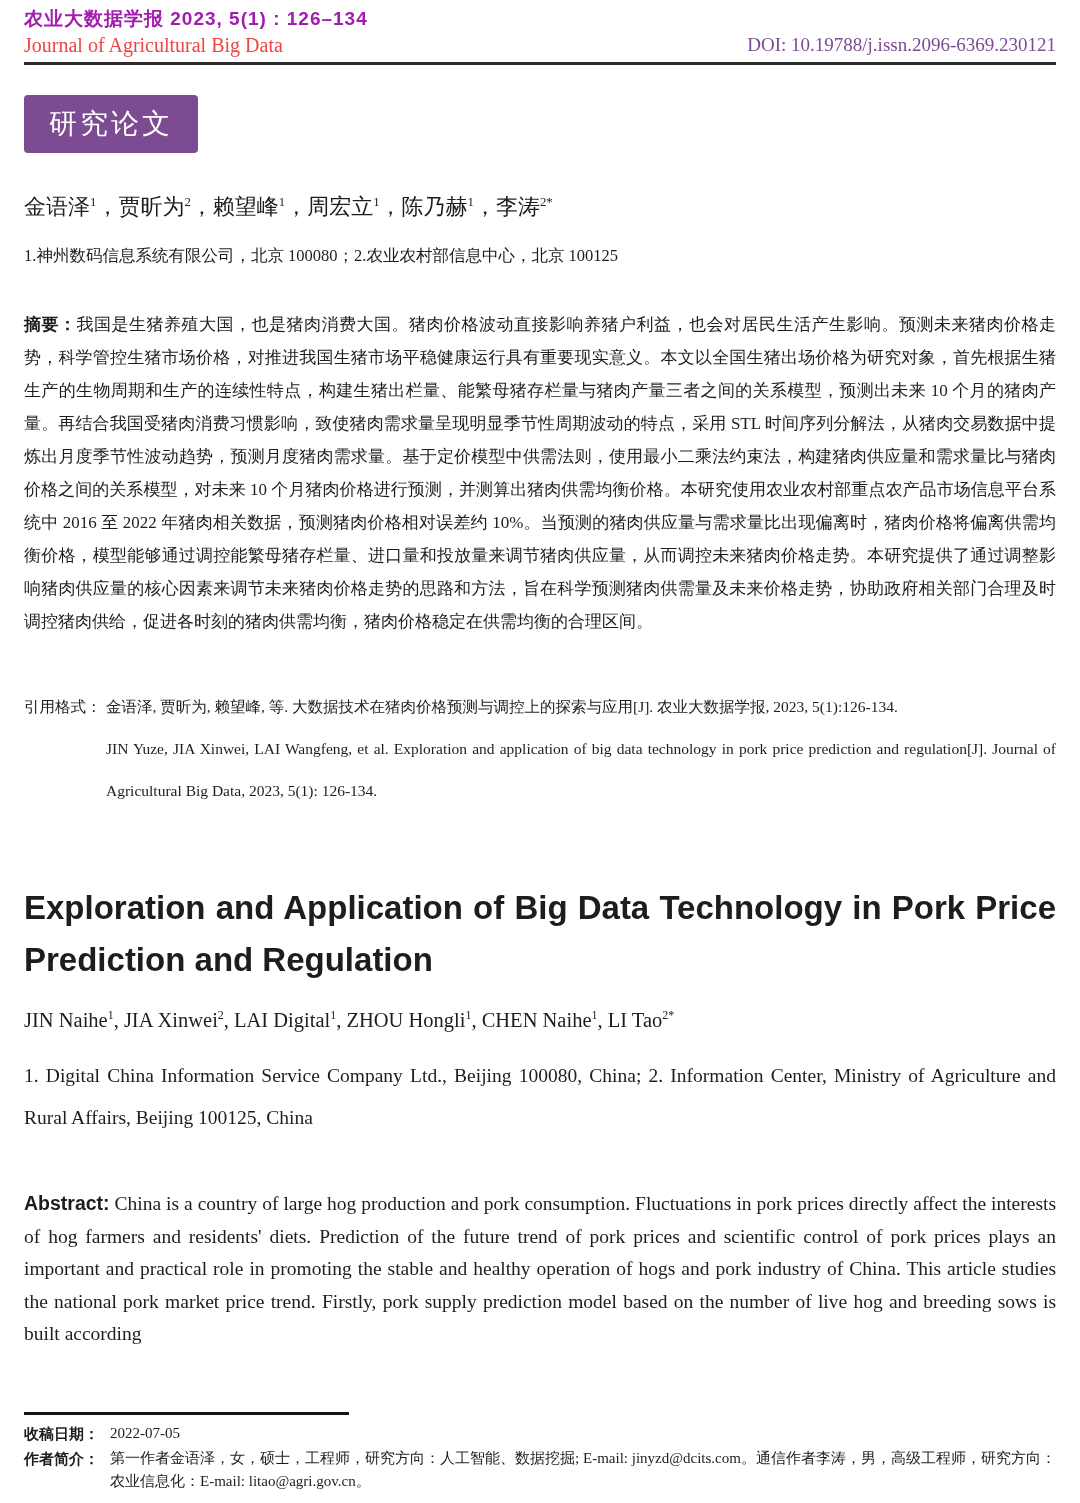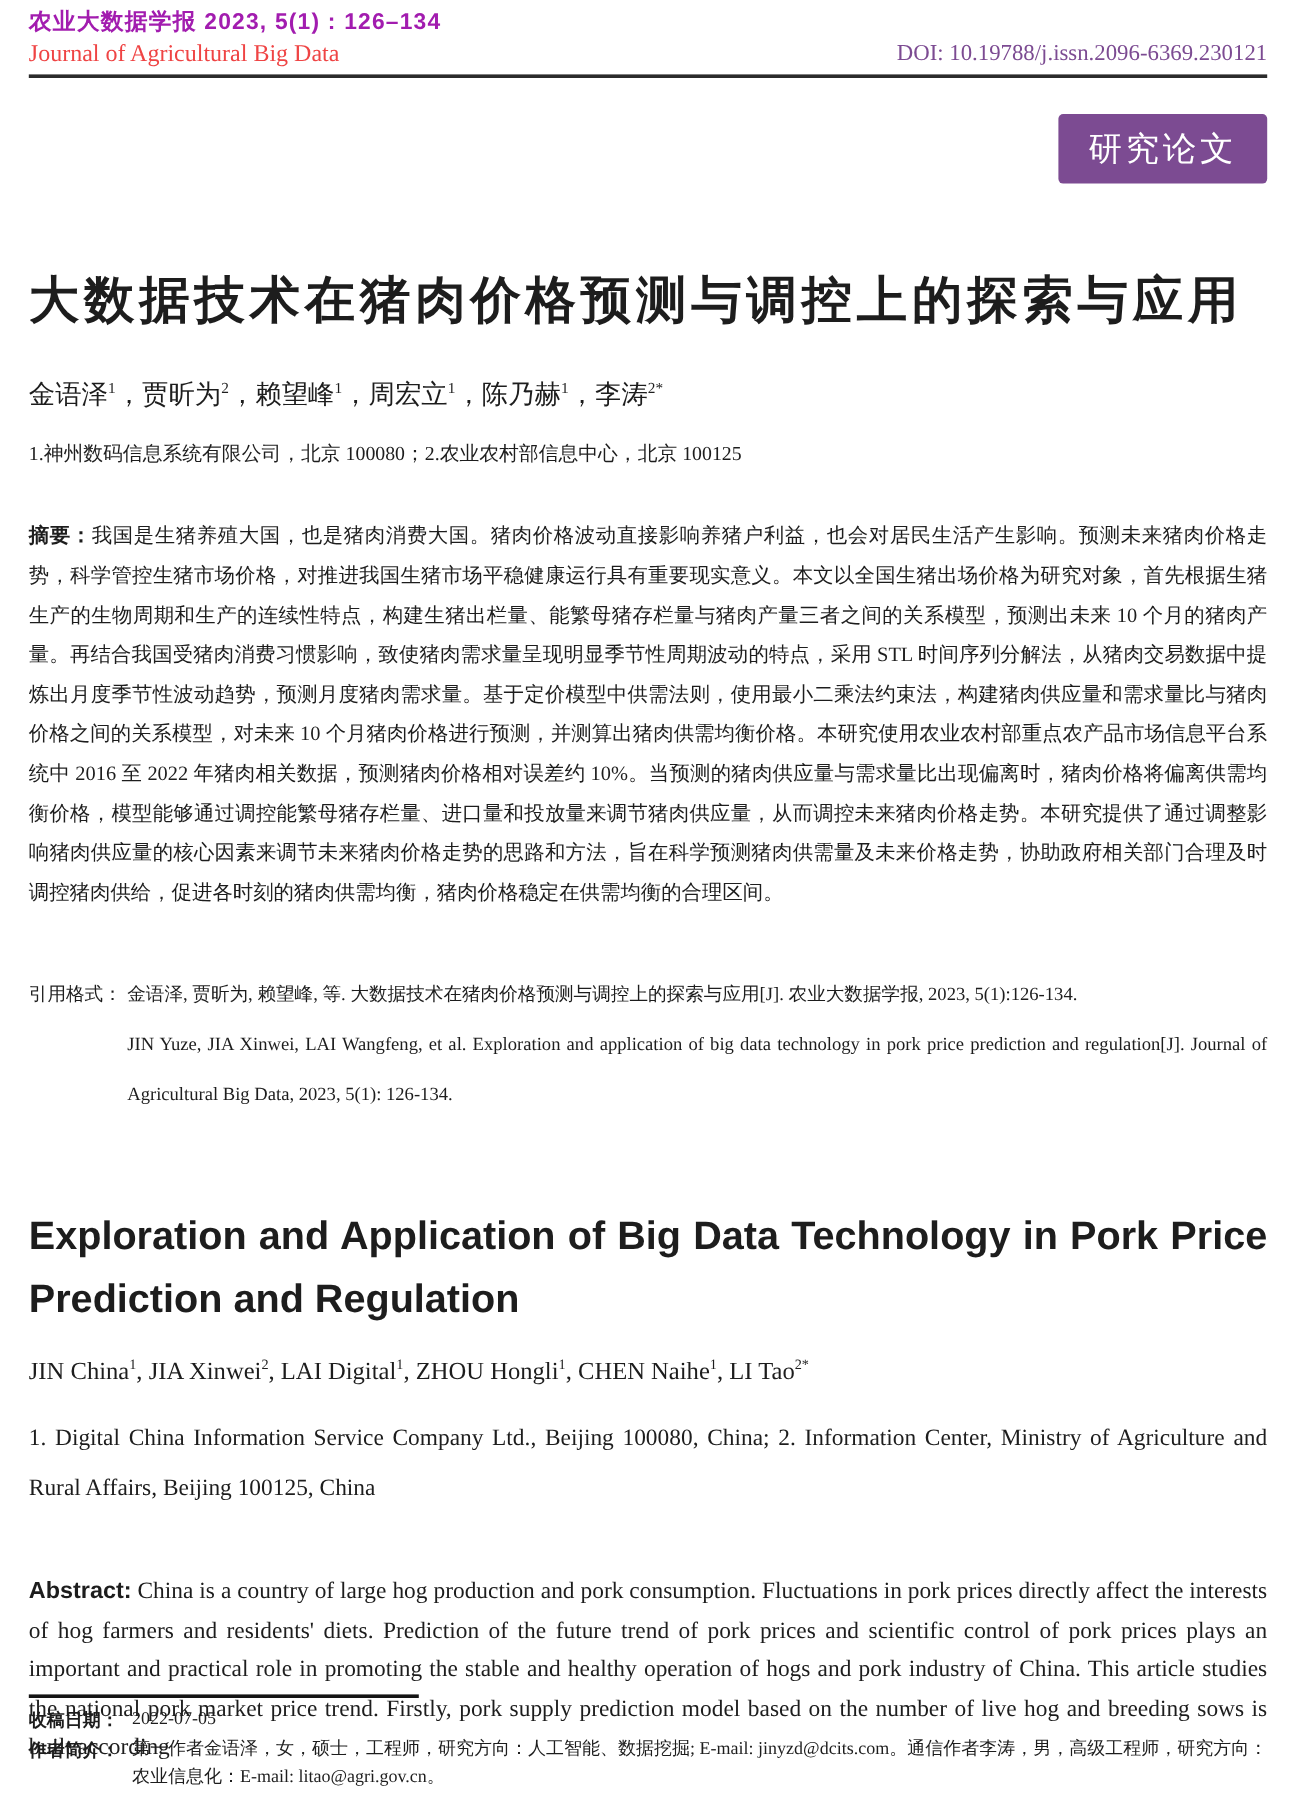--- a/index.html
+++ b/index.html
@@ -19,21 +19,21 @@
   .journal-name-cn {
     font-family:"Liberation Sans", sans-serif;
     font-weight:600; font-size:19px; line-height:26px;
     color:#a21caf; letter-spacing:1px;
   }
   .journal-row2 { display:flex; justify-content:space-between; align-items:flex-end; }
   .journal-name-en { font-size:20px; line-height:26px; color:#ef4444; }
   .journal-doi { font-size:19px; line-height:26px; color:#7c4b92; }
 
   
-  .badge-row { display:flex; justify-content:flex-end; margin-top:30px; }
+  .badge-row { display:flex; justify-content:flex-start; margin-top:30px; }
   .article-type-badge {
     background:#7c4b92; color:#ffffff;
     font-family:"Liberation Sans", sans-serif;
     font-size:28px; line-height:28px;
     padding:15px 25px; border-radius:4px; letter-spacing:3px;
   }
 
   
   .title-cn {
     margin-top:72px;
@@ -93,42 +93,41 @@
       <div class="journal-row2">
         <div class="journal-name-en">Journal of Agricultural Big Data</div>
         <div class="journal-doi">DOI: 10.19788/j.issn.2096-6369.230121</div>
       </div>
     </div>
 
     <div class="badge-row">
       <div class="article-type-badge">研究论文</div>
     </div>
 
-    <h1 class="title-cn" style="margin-bottom:0;">大数据技术在猪肉价格预测与调控上的探索与应用</h1>
 
     <div class="authors-cn">
       <span><span>金语泽</span><sup>1</sup><span>，</span></span><span><span>贾昕为</span><sup>2</sup><span>，</span></span><span><span>赖望峰</span><sup>1</sup><span>，</span></span><span><span>周宏立</span><sup>1</sup><span>，</span></span><span><span>陈乃赫</span><sup>1</sup><span>，</span></span><span><span>李涛</span><sup>2*</sup><span></span></span>
     </div>
 
     <div class="affiliation-cn">1.神州数码信息系统有限公司，北京 100080；2.农业农村部信息中心，北京 100125</div>
 
     <div class="abstract-cn">
       <span class="label-bold">摘要：</span><span>我国是生猪养殖大国，也是猪肉消费大国。猪肉价格波动直接影响养猪户利益，也会对居民生活产生影响。预测未来猪肉价格走势，科学管控生猪市场价格，对推进我国生猪市场平稳健康运行具有重要现实意义。本文以全国生猪出场价格为研究对象，首先根据生猪生产的生物周期和生产的连续性特点，构建生猪出栏量、能繁母猪存栏量与猪肉产量三者之间的关系模型，预测出未来 10 个月的猪肉产量。再结合我国受猪肉消费习惯影响，致使猪肉需求量呈现明显季节性周期波动的特点，采用 STL 时间序列分解法，从猪肉交易数据中提炼出月度季节性波动趋势，预测月度猪肉需求量。基于定价模型中供需法则，使用最小二乘法约束法，构建猪肉供应量和需求量比与猪肉价格之间的关系模型，对未来 10 个月猪肉价格进行预测，并测算出猪肉供需均衡价格。本研究使用农业农村部重点农产品市场信息平台系统中 2016 至 2022 年猪肉相关数据，预测猪肉价格相对误差约 10%。当预测的猪肉供应量与需求量比出现偏离时，猪肉价格将偏离供需均衡价格，模型能够通过调控能繁母猪存栏量、进口量和投放量来调节猪肉供应量，从而调控未来猪肉价格走势。本研究提供了通过调整影响猪肉供应量的核心因素来调节未来猪肉价格走势的思路和方法，旨在科学预测猪肉供需量及未来价格走势，协助政府相关部门合理及时调控猪肉供给，促进各时刻的猪肉供需均衡，猪肉价格稳定在供需均衡的合理区间。</span>
     </div>
 
 
     <div class="citation">
       <span class="citation-label">引用格式：</span><span>金语泽, 贾昕为, 赖望峰, 等. 大数据技术在猪肉价格预测与调控上的探索与应用[J]. 农业大数据学报, 2023, 5(1):126-134.</span>
       <div class="citation-en">JIN Yuze, JIA Xinwei, LAI Wangfeng, et al. Exploration and application of big data technology in pork price prediction and regulation[J]. Journal of Agricultural Big Data, 2023, 5(1): 126-134.</div>
     </div>
 
     <h2 class="title-en" style="margin-bottom:0;">Exploration and Application of Big Data Technology in Pork Price Prediction and Regulation</h2>
 
     <div class="authors-en">
-      <span><span>JIN China</span><sup>1</sup><span>, </span></span><span><span>JIA Xinwei</span><sup>2</sup><span>, </span></span><span><span>LAI Digital</span><sup>1</sup><span>, </span></span><span><span>ZHOU Hongli</span><sup>1</sup><span>, </span></span><span><span>CHEN Naihe</span><sup>1</sup><span>, </span></span><span><span>LI Tao</span><sup>2*</sup><span></span></span>
+      <span><span>JIN Naihe</span><sup>1</sup><span>, </span></span><span><span>JIA Xinwei</span><sup>2</sup><span>, </span></span><span><span>LAI Digital</span><sup>1</sup><span>, </span></span><span><span>ZHOU Hongli</span><sup>1</sup><span>, </span></span><span><span>CHEN Naihe</span><sup>1</sup><span>, </span></span><span><span>LI Tao</span><sup>2*</sup><span></span></span>
     </div>
 
     <div class="affiliation-en">1. Digital China Information Service Company Ltd., Beijing 100080, China; 2. Information Center, Ministry of Agriculture and Rural Affairs, Beijing 100125, China</div>
 
     <div class="abstract-en">
       <span class="label-bold">Abstract:</span> <span>China is a country of large hog production and pork consumption. Fluctuations in pork prices directly affect the interests of hog farmers and residents' diets. Prediction of the future trend of pork prices and scientific control of pork prices plays an important and practical role in promoting the stable and healthy operation of hogs and pork industry of China. This article studies the national pork market price trend. Firstly, pork supply prediction model based on the number of live hog and breeding sows is built according</span>
     </div>
 
   </div>
 

